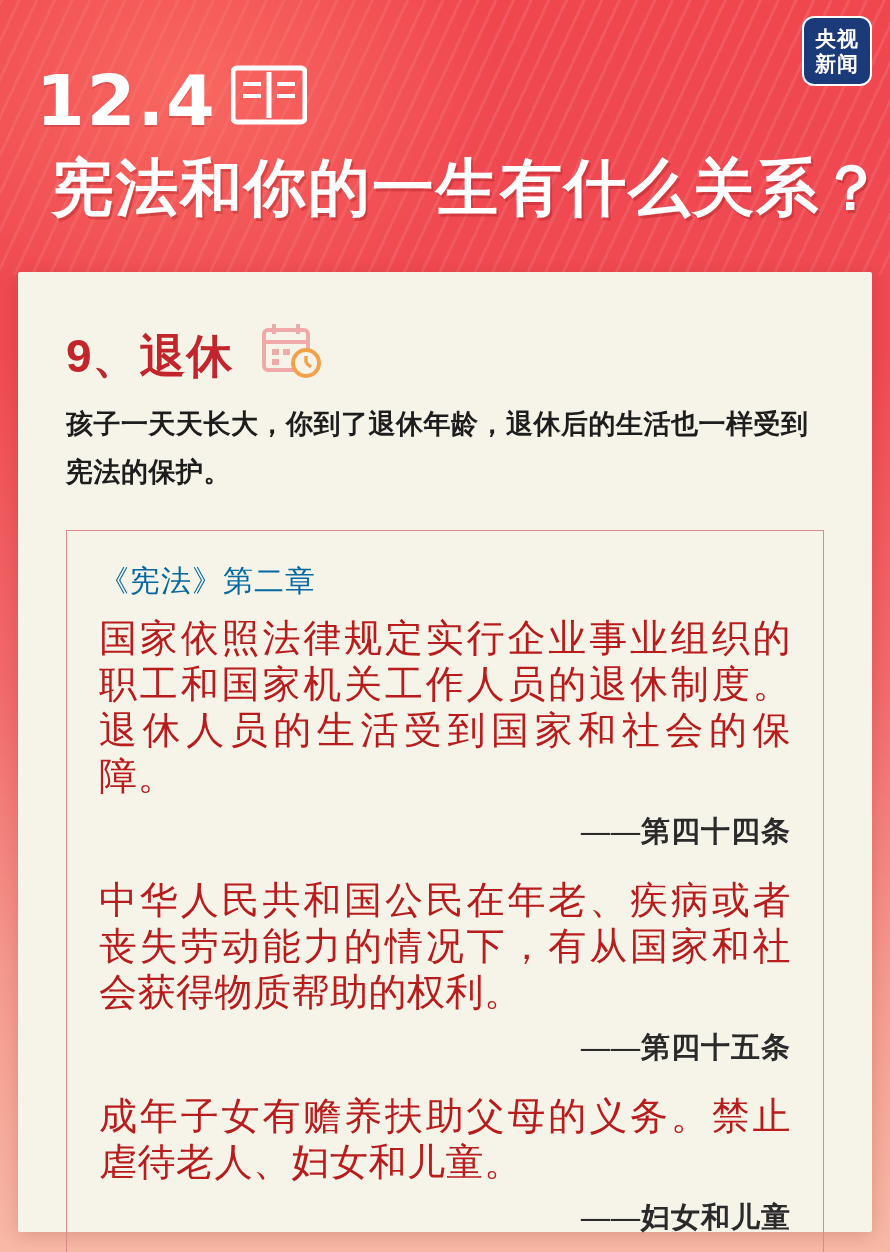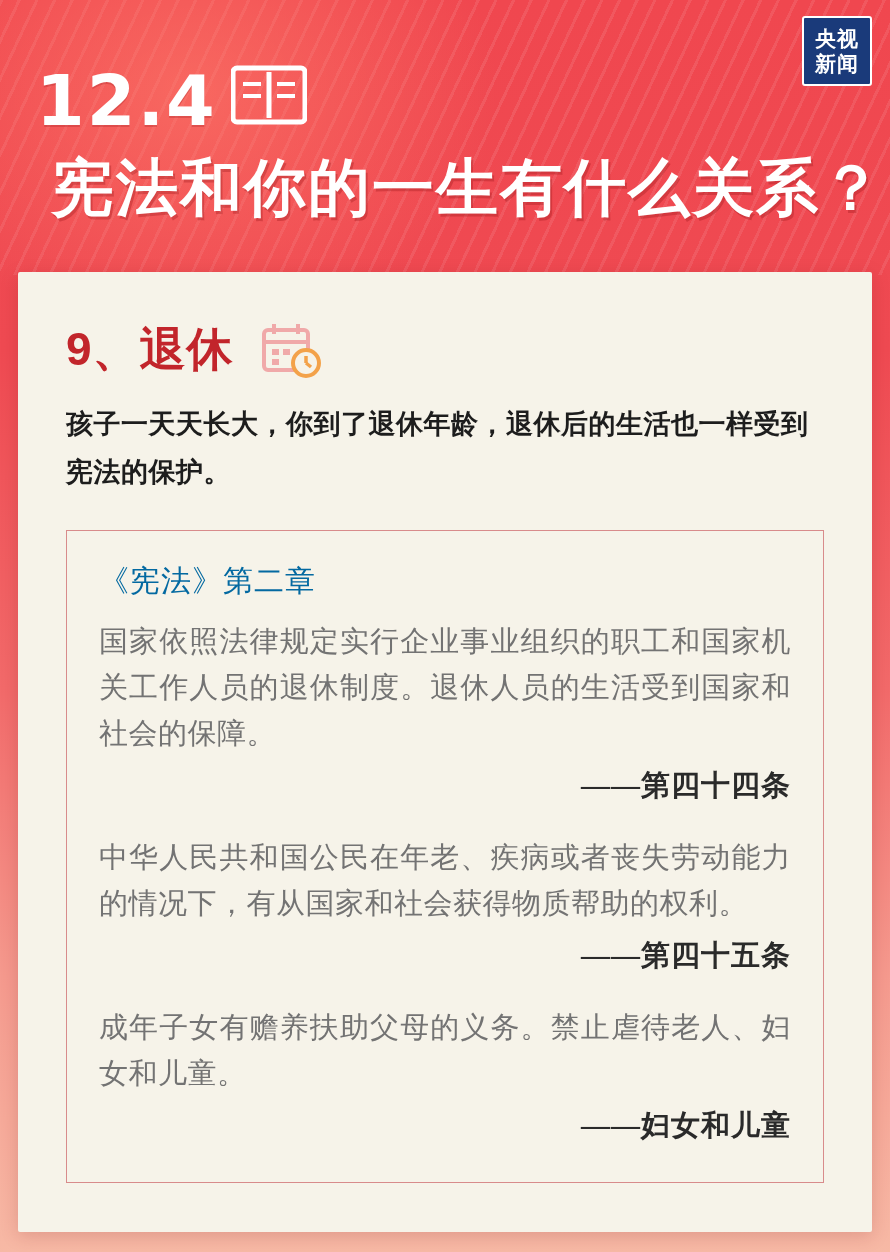--- a/index.html
+++ b/index.html
@@ -44,21 +44,21 @@
 
   
   .logo {
     position: absolute;
     top: 16px;
     right: 18px;
     width: 66px;
     height: 66px;
     background: #1a3a7a;
     border: 2px solid #ffffff;
-    border-radius: 3px;
+    border-radius: 12px;
     display: flex;
     flex-direction: column;
     align-items: center;
     justify-content: center;
     color: #ffffff;
     font-size: 21px;
     line-height: 25px;
     font-weight: bold;
     letter-spacing: 1px;
   }
@@ -108,21 +108,21 @@
     width: 854px;
     height: 960px;
     background: #f6f3e9;
     border-radius: 2px;
     box-shadow: 0 4px 18px rgba(120,20,25,0.18);
     box-sizing: border-box;
     padding: 44px 48px 0 48px;
   }
   .section-title-row {
     display: flex;
-    align-items: center;
+    align-items: flex-end;
     gap: 27px;
   }
   .section-title {
     font-size: 46px;
     font-weight: bold;
     color: #c2252b;
     letter-spacing: 1px;
     line-height: 52px;
   }
   .cal-icon {
@@ -150,24 +150,24 @@
     font-family: "Liberation Serif", serif;
     font-size: 30px;
     color: #0369a1;
     letter-spacing: 1px;
     margin-bottom: 16px;
   }
   .clause {
     margin-bottom: 26px;
   }
   .clause-text {
-    font-family: Liberation Sans, sans-serif;
-    font-size: 29px;
+    font-family: Liberation Mono, monospace;
+    font-size: 38px;
     line-height: 46px;
-    color: #737373;
+    color: #b91c1c;
     text-align: justify;
     letter-spacing: 0.5px;
   }
   .clause-ref {
     font-family: "Liberation Serif", serif;
     font-size: 29px;
     line-height: 46px;
     color: #2a2a2a;
     font-weight: bold;
     text-align: right;

